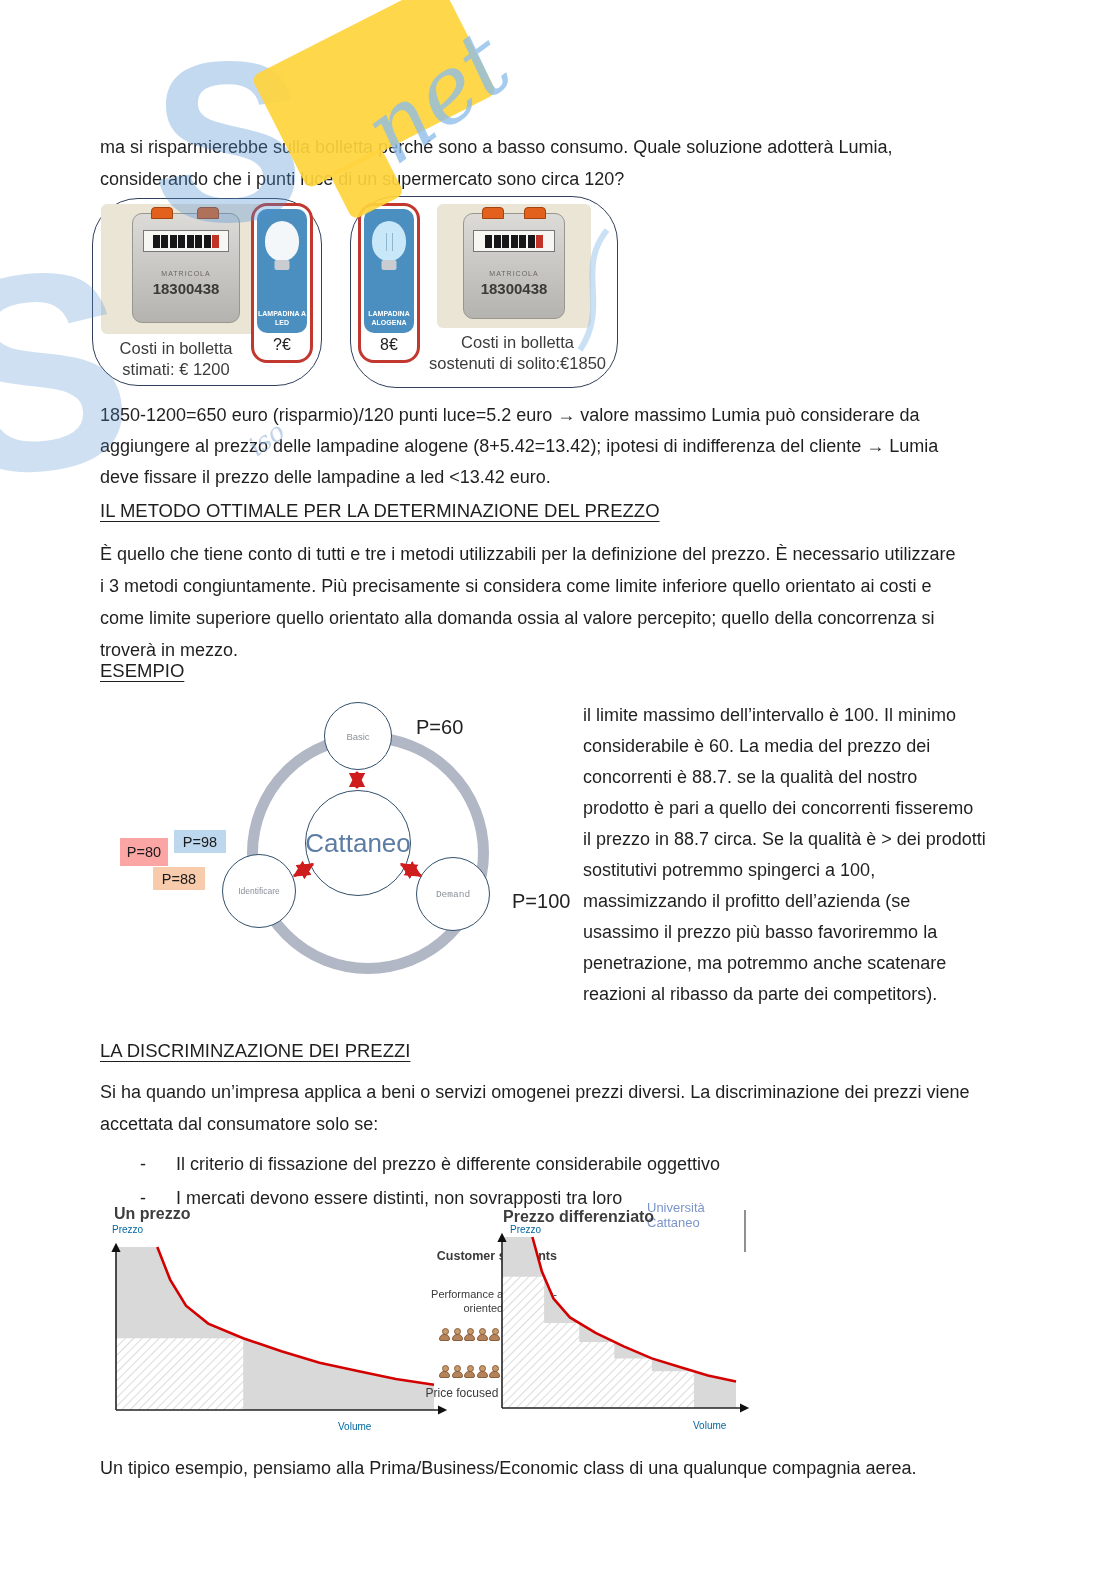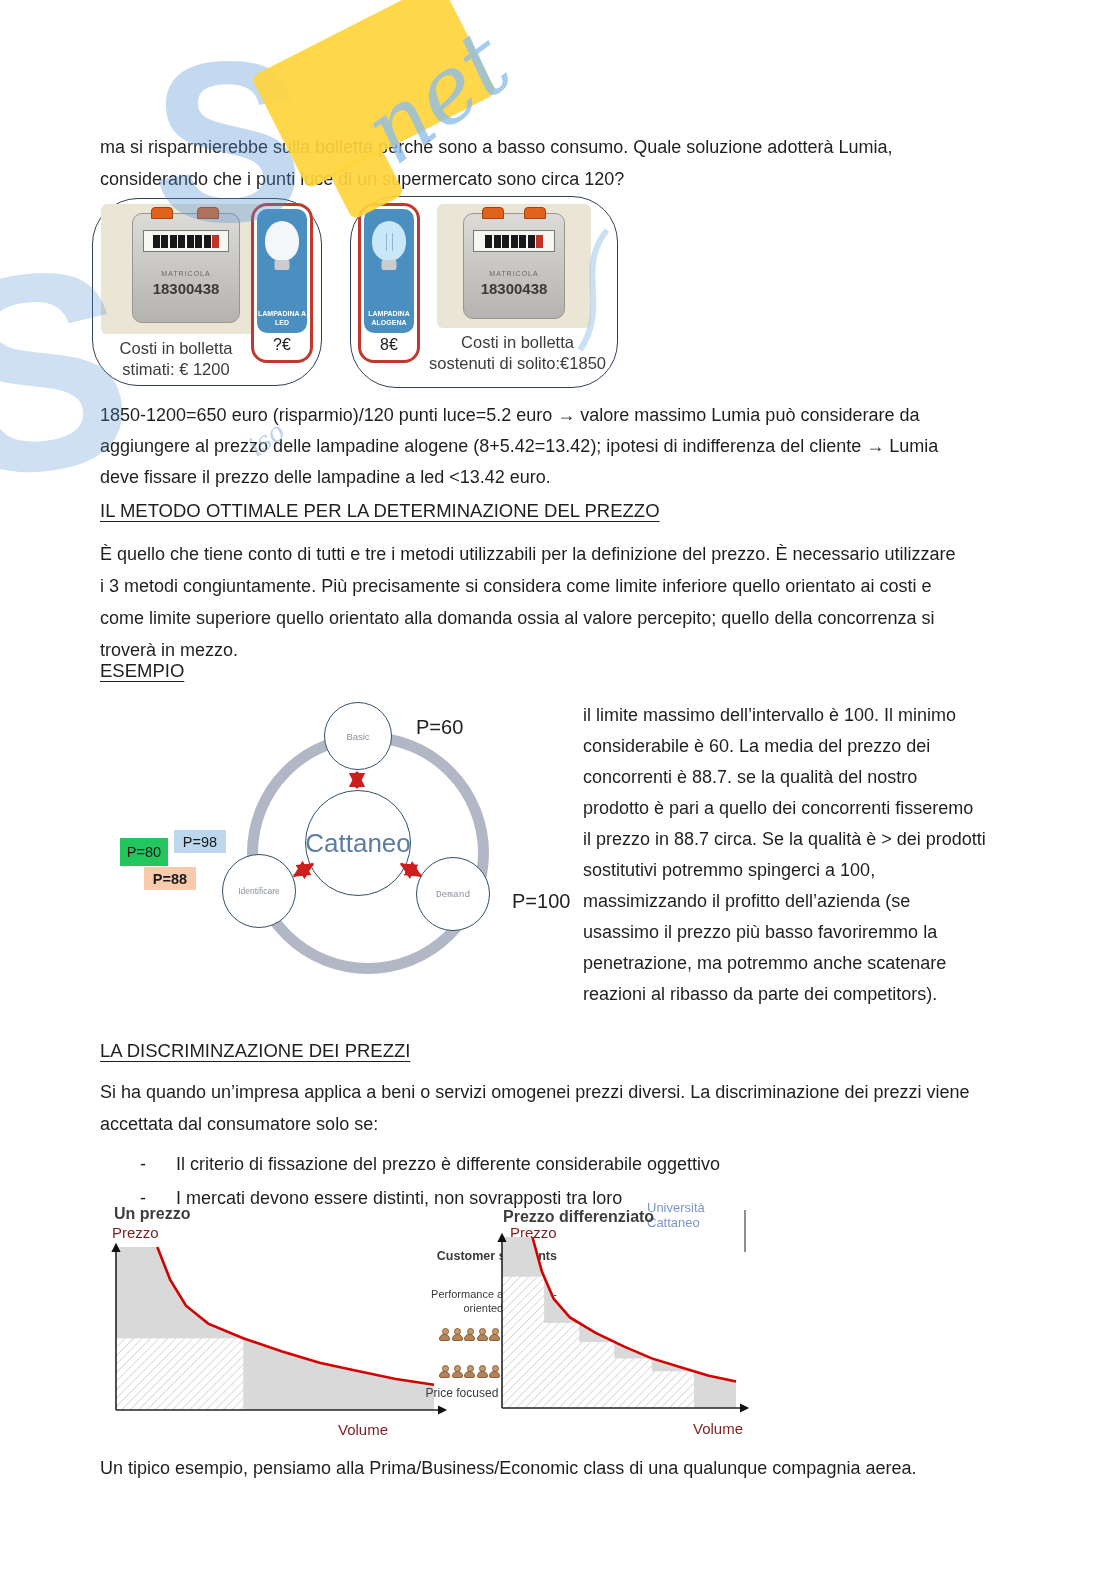--- a/index.html
+++ b/index.html
@@ -48,27 +48,27 @@
   
   .diagram{z-index:10;}
   .ring{position:absolute;left:147px;top:32px;width:220px;height:220px;border:11px solid #b1b7c5;border-radius:50%;}
   .node{position:absolute;background:#fff;border:1.6px solid #31506b;border-radius:50%;
         display:flex;align-items:center;justify-content:center;text-align:center;}
   .node-sm{font-size:9.5px;color:#8b909a;}
   .node-center{font-size:26px;color:#5b7ca3;}
   .diag-arrows{position:absolute;left:0;top:0;}
   .plabel{position:absolute;font-size:20px;color:#222;}
   .lg{position:absolute;font-size:14.5px;color:#1a1a1a;display:flex;align-items:center;justify-content:center;}
-  .lg-green{background:#22c55e;width:48px;height:28px;text-align:center;}
+  .lg-green{background:#fca5a5;width:48px;height:28px;text-align:center;}
   .lg-blue{background:#bdd7ee;width:52px;height:23px;}
   .lg-peach{background:#f8cbad;width:52px;height:23px;}
 
   
   .chart-title{font-size:16px;font-weight:bold;color:#3d3d3d;}
-  .axis-label{font-size:15px;color:#7f1d1d;}
+  .axis-label{font-size:10px;color:#0369a1;}
   .rlabel{position:absolute;text-align:right;color:#3a3a3a;}
   .people-row{position:absolute;display:flex;}
   .person{display:inline-block;width:11px;height:13px;position:relative;margin-right:1.5px;}
   .person::before{content:"";position:absolute;left:2.5px;top:0;width:7px;height:7px;border-radius:50%;
                   background:#c79a6b;border:1px solid #8a5f3c;box-sizing:border-box;}
   .person::after{content:"";position:absolute;left:0;top:6px;width:11px;height:7px;border-radius:5px 5px 2px 2px;
                  background:#b5835a;border:1px solid #8a5f3c;box-sizing:border-box;}
   .callout{position:absolute;left:556px;top:1288px;width:176px;background:#cf1717;color:#fff;font-weight:bold;
            font-size:13px;line-height:1.32;padding:8px 10px;z-index:20;}
   .callout::before{content:"";position:absolute;left:-12px;top:13px;border-top:9px solid transparent;
@@ -190,21 +190,21 @@
         </marker>
       </defs>
       <line x1="257" y1="72" x2="257" y2="88" stroke="#cf1d1d" stroke-width="3.2" marker-start="url(#ra)" marker-end="url(#ra)"></line>
       <line x1="194" y1="176" x2="213" y2="164" stroke="#cf1d1d" stroke-width="3.2" marker-start="url(#ra)" marker-end="url(#ra)"></line>
       <line x1="301" y1="164" x2="321" y2="176" stroke="#cf1d1d" stroke-width="3.2" marker-start="url(#ra)" marker-end="url(#ra)"></line>
     </svg>
     <div class="plabel" style="left:316px;top:16px;">P=60</div>
     <div class="plabel" style="left:412px;top:190px;">P=100</div>
     <div class="lg lg-green" style="left:20px;top:138px;">P=80</div>
     <div class="lg lg-blue" style="left:74px;top:130px;">P=98</div>
-    <div class="lg lg-peach" style="left:44px;top:167px;font-weight:bold;">P=88</div>
+    <div class="lg lg-peach" style="left:53px;top:167px;">P=88</div>
   </div>
 
   <div class="abs para pre" style="left:583px;top:700px;width:456px;line-height:31px;">il limite massimo dell’intervallo è 100. Il minimo
 considerabile è 60. La media del prezzo dei
 concorrenti è 88.7. se la qualità del nostro
 prodotto è pari a quello dei concorrenti fisseremo
 il prezzo in 88.7 circa. Se la qualità è &gt; dei prodotti
 sostitutivi potremmo spingerci a 100,
 massimizzando il profitto dell’azienda (se
 usassimo il prezzo più basso favoriremmo la

